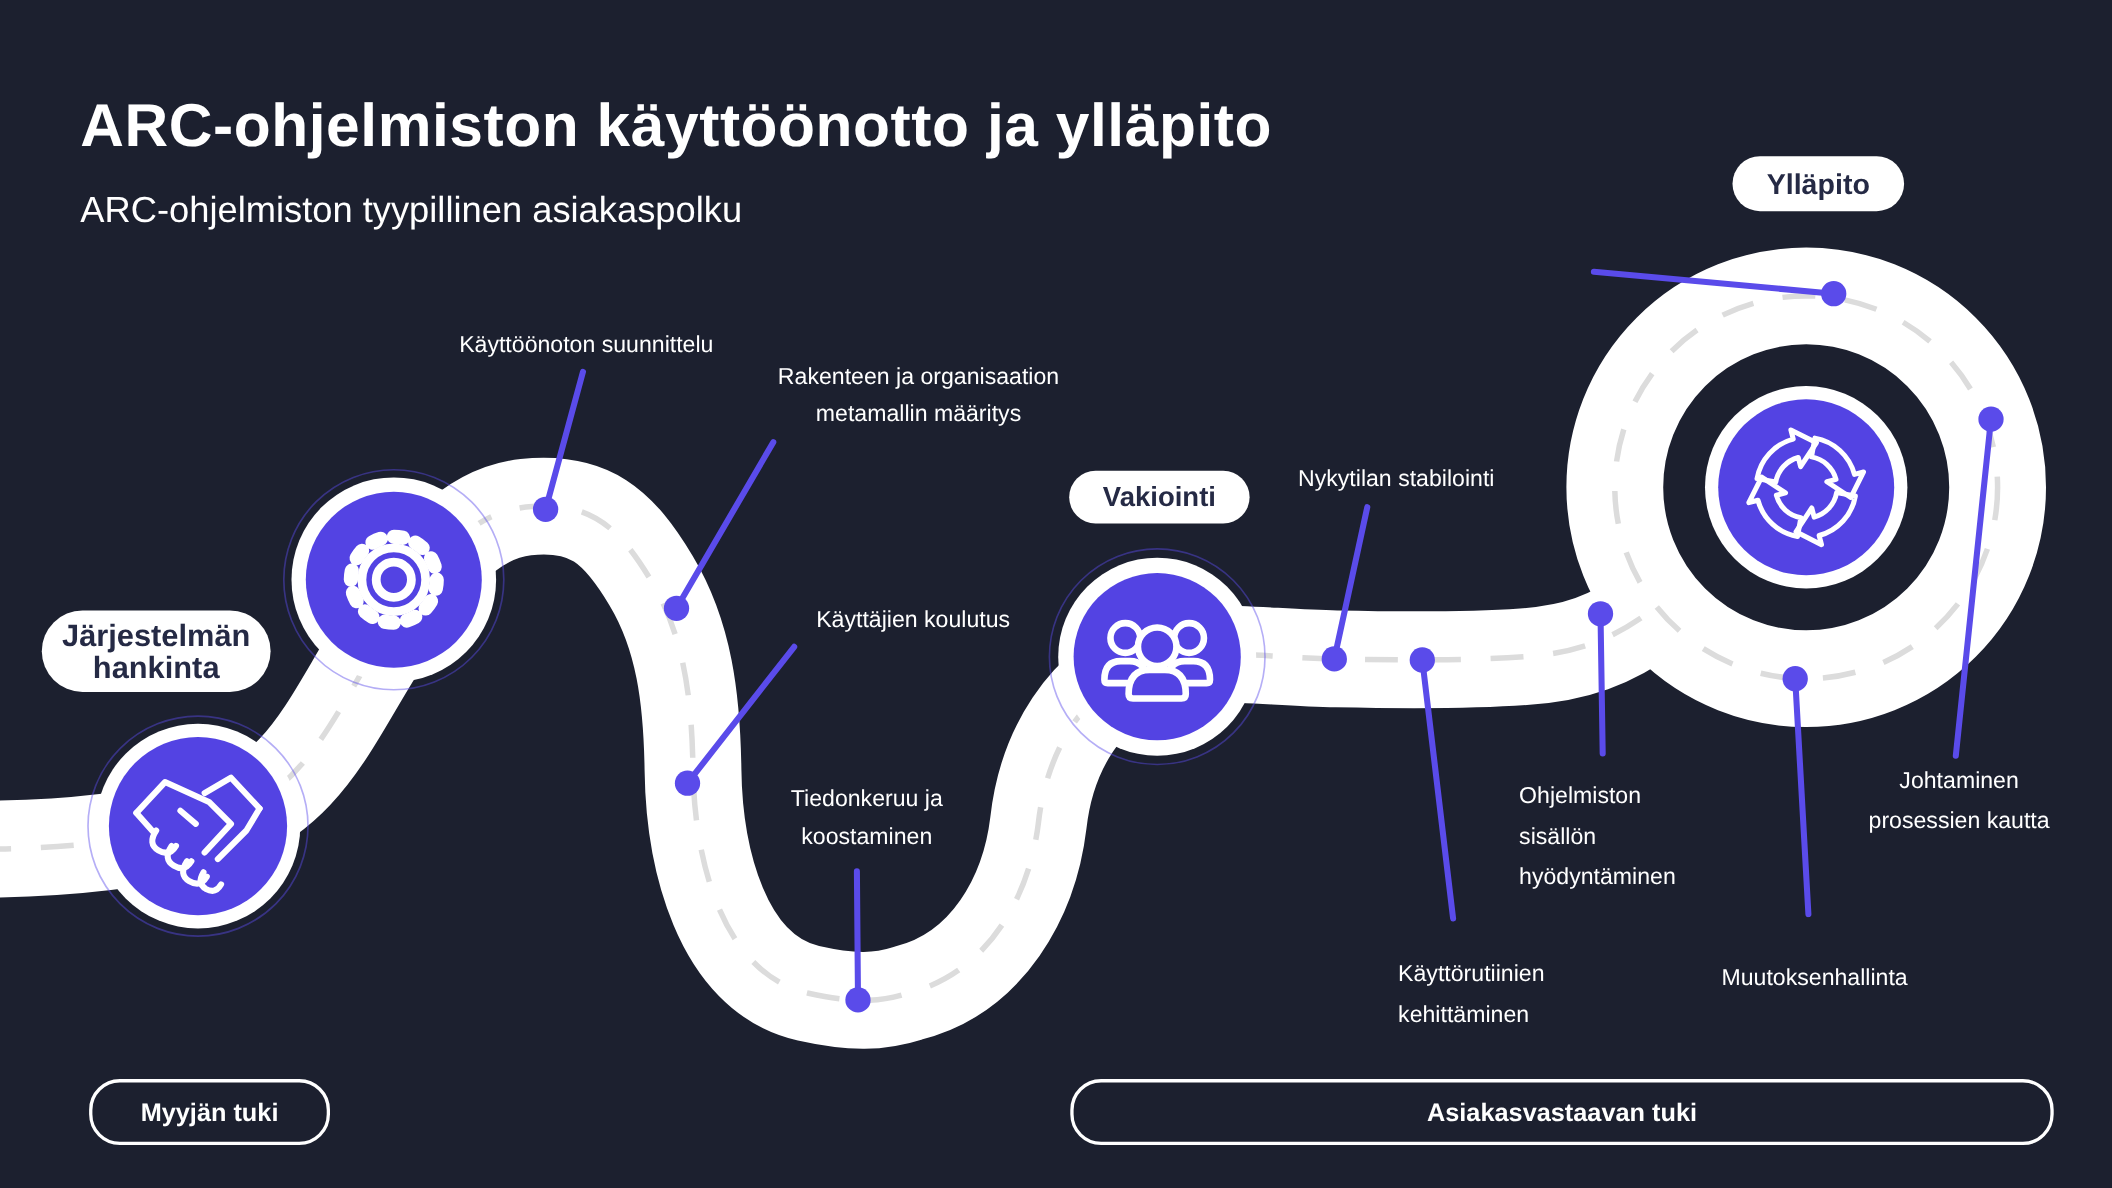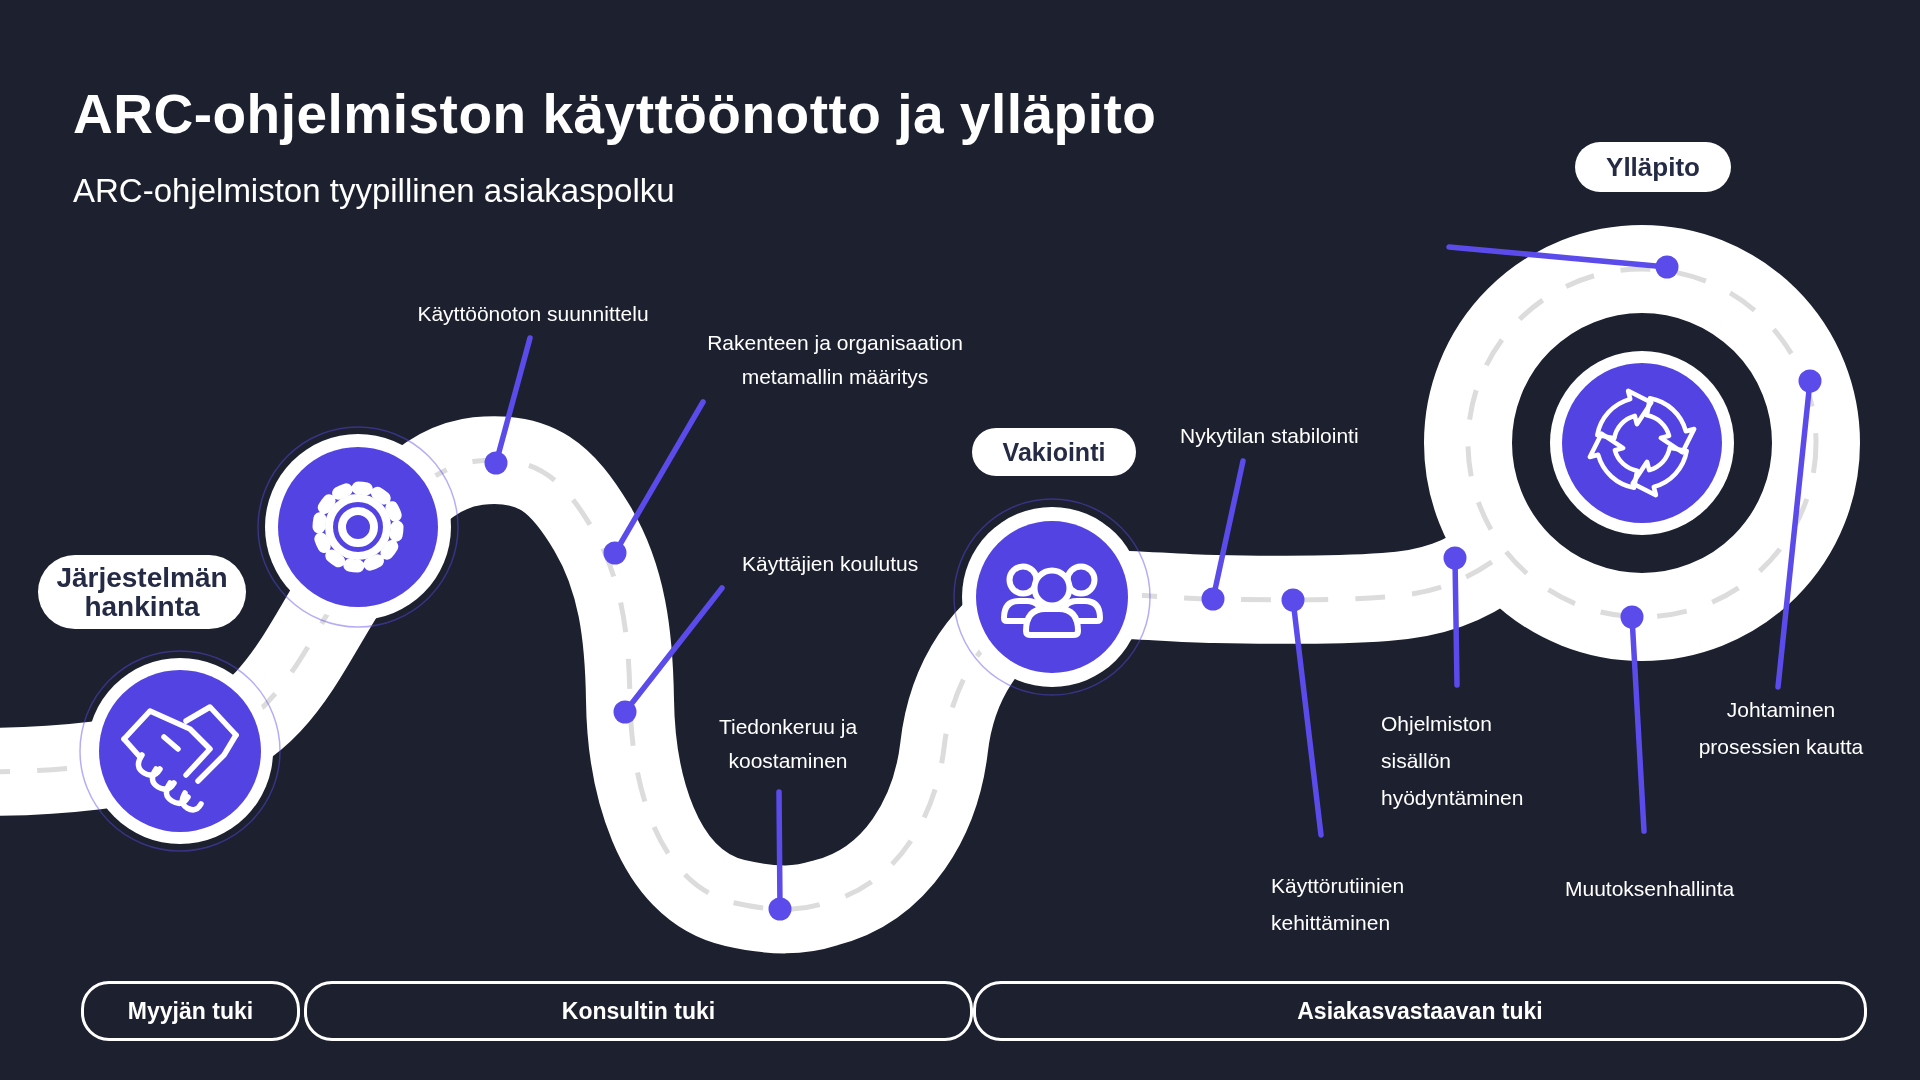--- a/index.html
+++ b/index.html
@@ -169,16 +169,15 @@
   <div class="mlabel lh37" style="left:1381px;top:705px;width:250px;">Ohjelmiston
 sisällön
 hyödyntäminen</div>
   <div class="mlabel lh37" style="left:1271px;top:867px;width:250px;">Käyttörutiinien
 kehittäminen</div>
   <div class="mlabel" style="left:1565px;top:871px;width:260px;">Muutoksenhallinta</div>
   <div class="mlabel lh37 tc" style="left:1671px;top:691px;width:220px;">Johtaminen
 prosessien kautta</div>
 
   <div class="abs support-pill" style="left:81px;top:981px;width:213px;height:54px;">Myyjän tuki</div>
-  <div class="abs support-pill" style="left:304px;top:981px;width:663px;height:54px;">Konsultin tuki</div>
   <div class="abs support-pill" style="left:973px;top:981px;width:888px;height:54px;">Asiakasvastaavan tuki</div>
 
 </div>
 
 </body></html>

